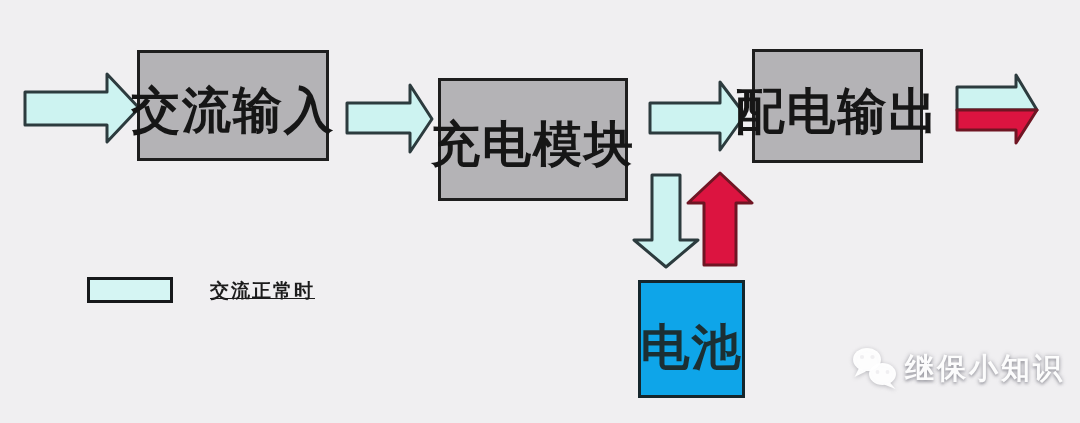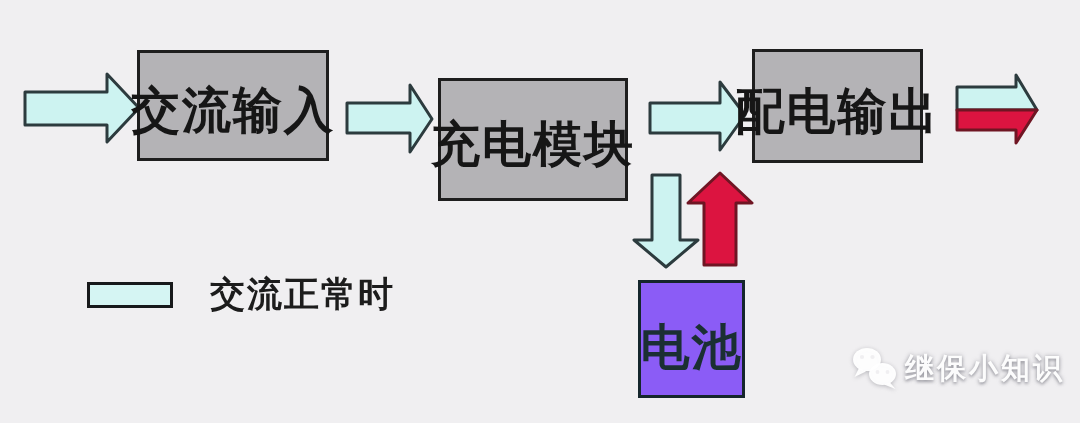--- a/index.html
+++ b/index.html
@@ -10,33 +10,33 @@
   }
   .node{
     position:absolute;box-sizing:border-box;
     display:flex;align-items:center;justify-content:center;
   }
   .node-label{
     font-size:49px;font-weight:600;letter-spacing:2px;
     color:#161616;padding-top:10px;line-height:1;white-space:nowrap;
   }
   .node.gray{background:#b4b3b6;border:3px solid #1e1e1e;}
-  .node.battery{background:#8b5cf6;border:3px solid #15262c;}
+  .node.battery{background:#0ea5e9;border:3px solid #15262c;}
   .node.battery .node-label{color:#1b2f33;padding-top:16px;}
   .box-ac{left:137px;top:50px;width:192px;height:111px;}
   .box-charge{left:438px;top:50px;width:190px;height:123px;margin-top:28px;}
   .box-dist{left:752px;top:49px;width:171px;height:114px;}
   .box-battery{left:638px;top:280px;width:107px;height:118px;}
   svg.arrows{position:absolute;left:0;top:0;}
   .legend-row{position:absolute;display:flex;align-items:center;}
   .legend-row-normal{left:87px;top:277px;}
   .legend-row-abnormal{left:88px;top:336px;}
   .legend-label{
-    font-size:35px;font-weight:600;letter-spacing:2px;
-    color:#1c1c1c;margin-left:37px;line-height:1;white-space:nowrap;
+    font-size:19px;font-weight:600;letter-spacing:2px;
+    color:#1c1c1c;margin-left:37px;line-height:1;white-space:nowrap;text-decoration:underline;
   }
   .legend-swatch{display:block;}
   .watermark{
     position:absolute;left:850px;top:346px;
     display:flex;align-items:center;gap:5px;
   }
   .wm-icon{filter:drop-shadow(0 1px 2px rgba(110,110,120,.45));}
   .wm-text{
     font-family:"Liberation Sans","DejaVu Sans",sans-serif;
     font-size:29px;font-weight:700;letter-spacing:3px;line-height:1;

